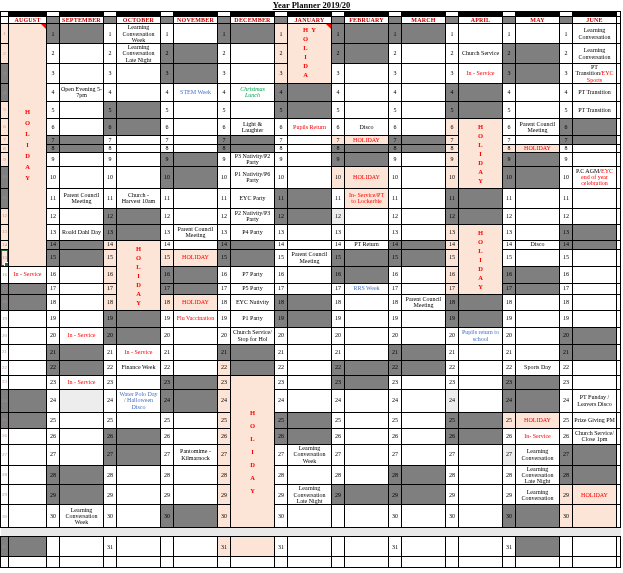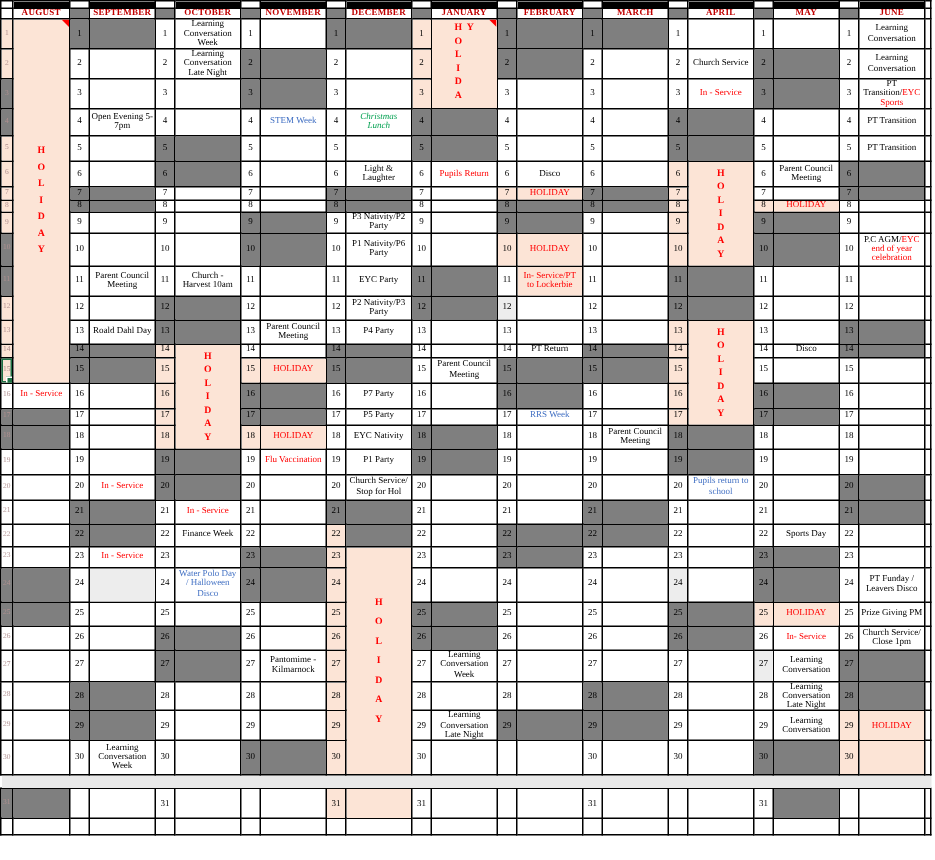--- a/index.html
+++ b/index.html
@@ -30,20 +30,21 @@
   .tri{position:absolute;top:0;right:0;width:0;height:0;
        border-left:5px solid transparent;border-top:5px solid #ff0000}
   .sel{position:absolute;inset:-1px;border:2px solid #1e7145;z-index:4}
   .sel::after{content:"";position:absolute;right:-3px;bottom:-3px;width:4px;height:4px;
        background:#1e7145;border:1px solid #fff}
 </style>
 </head>
 <body>
 
 <div class="sheet">
+  <div class="title">Year Planner 2019/20</div>
   <div id="grid-holder">
       <table>
         <colgroup>
           <col style="width:8px">
           <col style="width:38px">
           <col style="width:13px">
           <col style="width:44px">
           <col style="width:13px">
           <col style="width:44px">
           <col style="width:13px">

